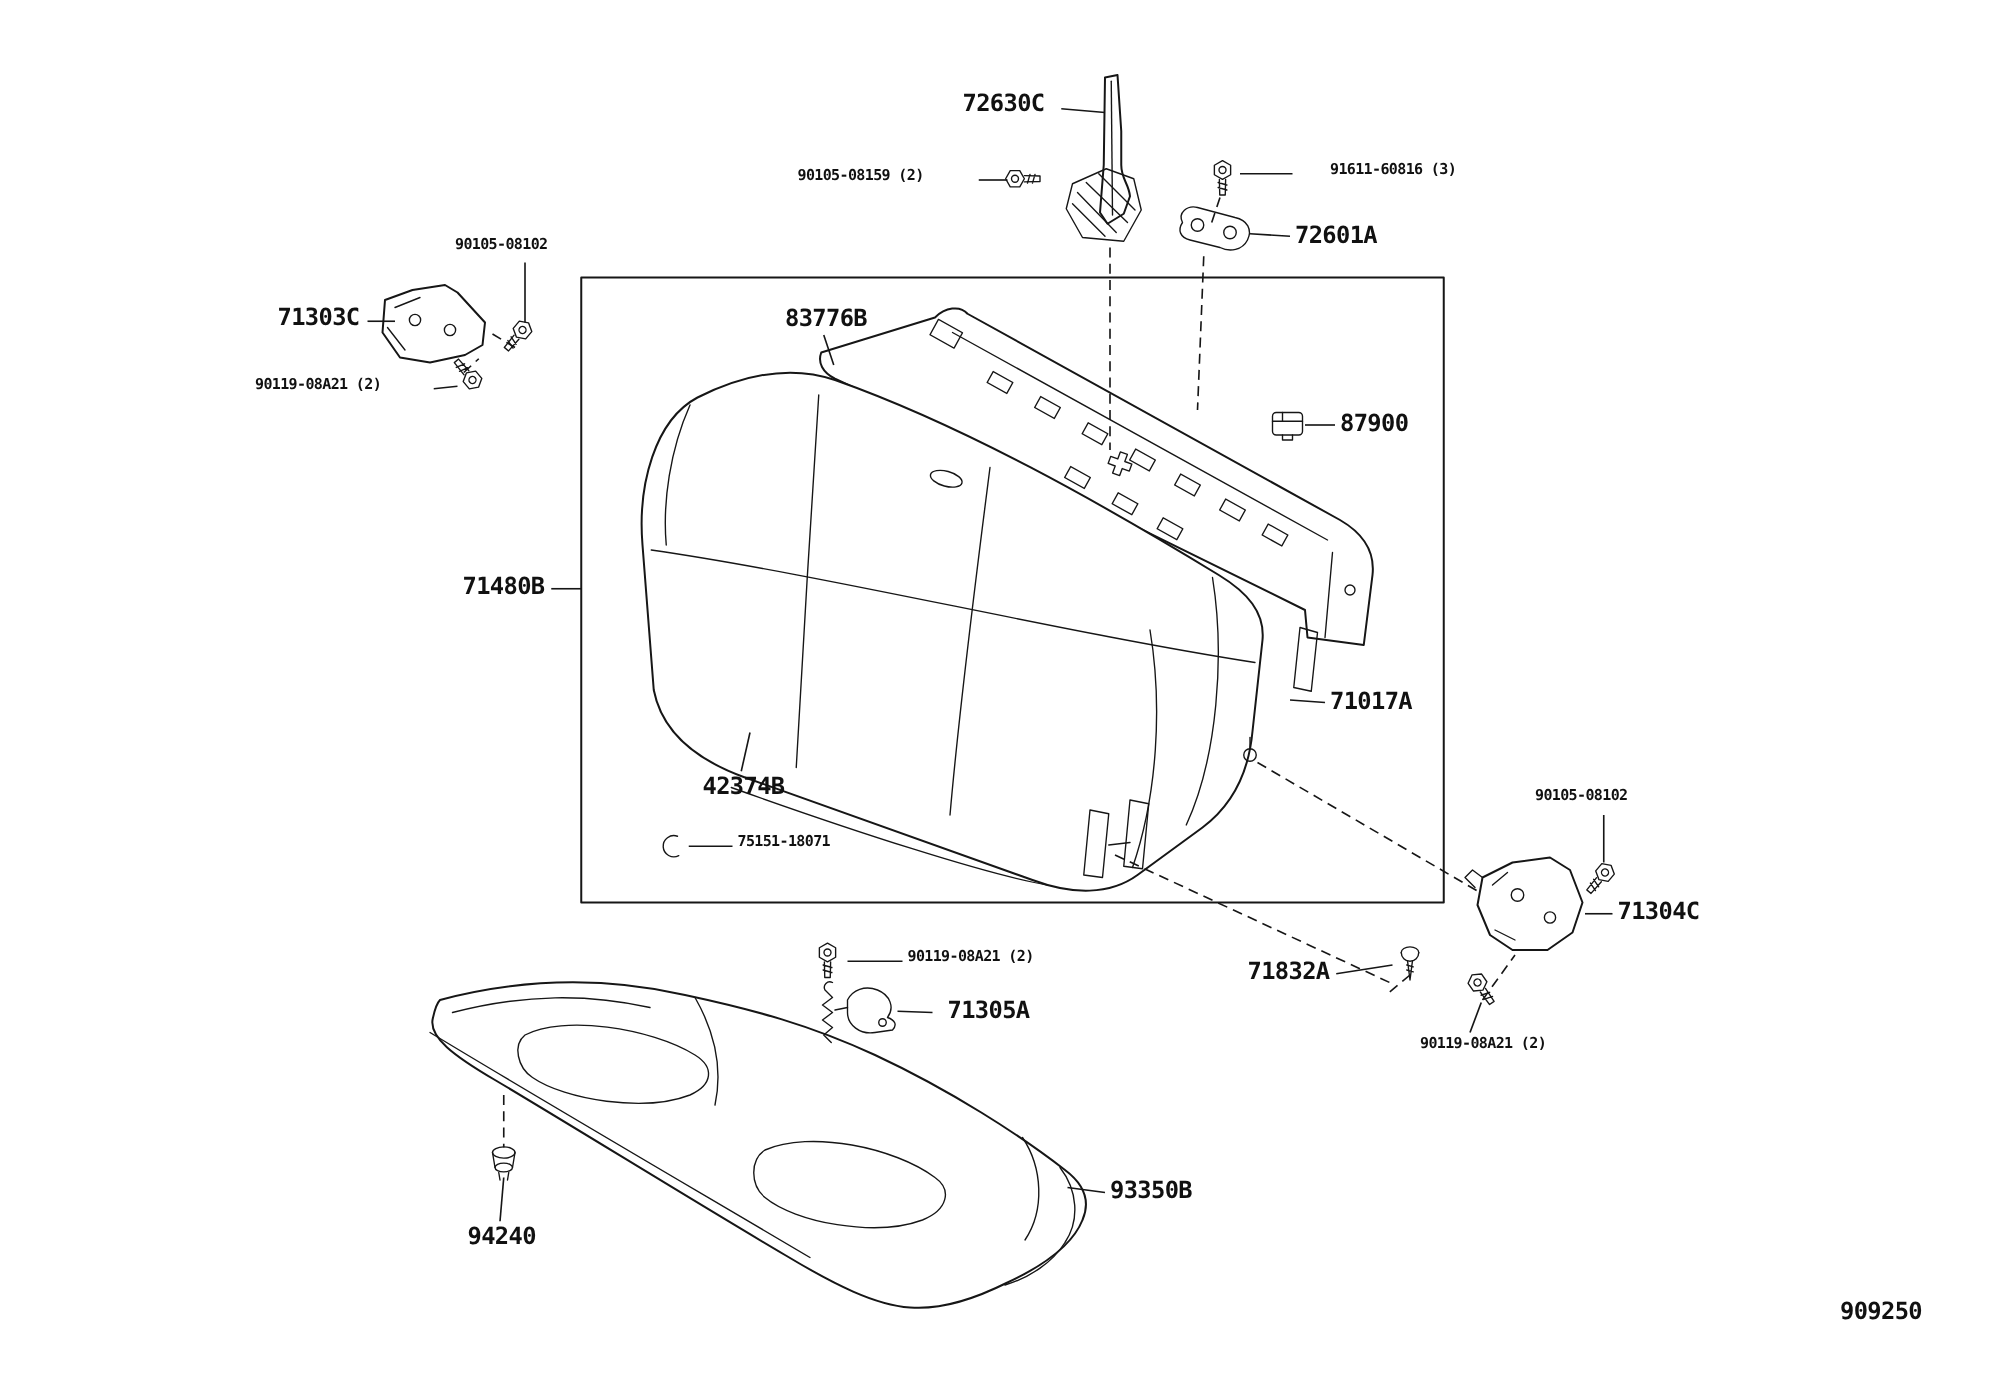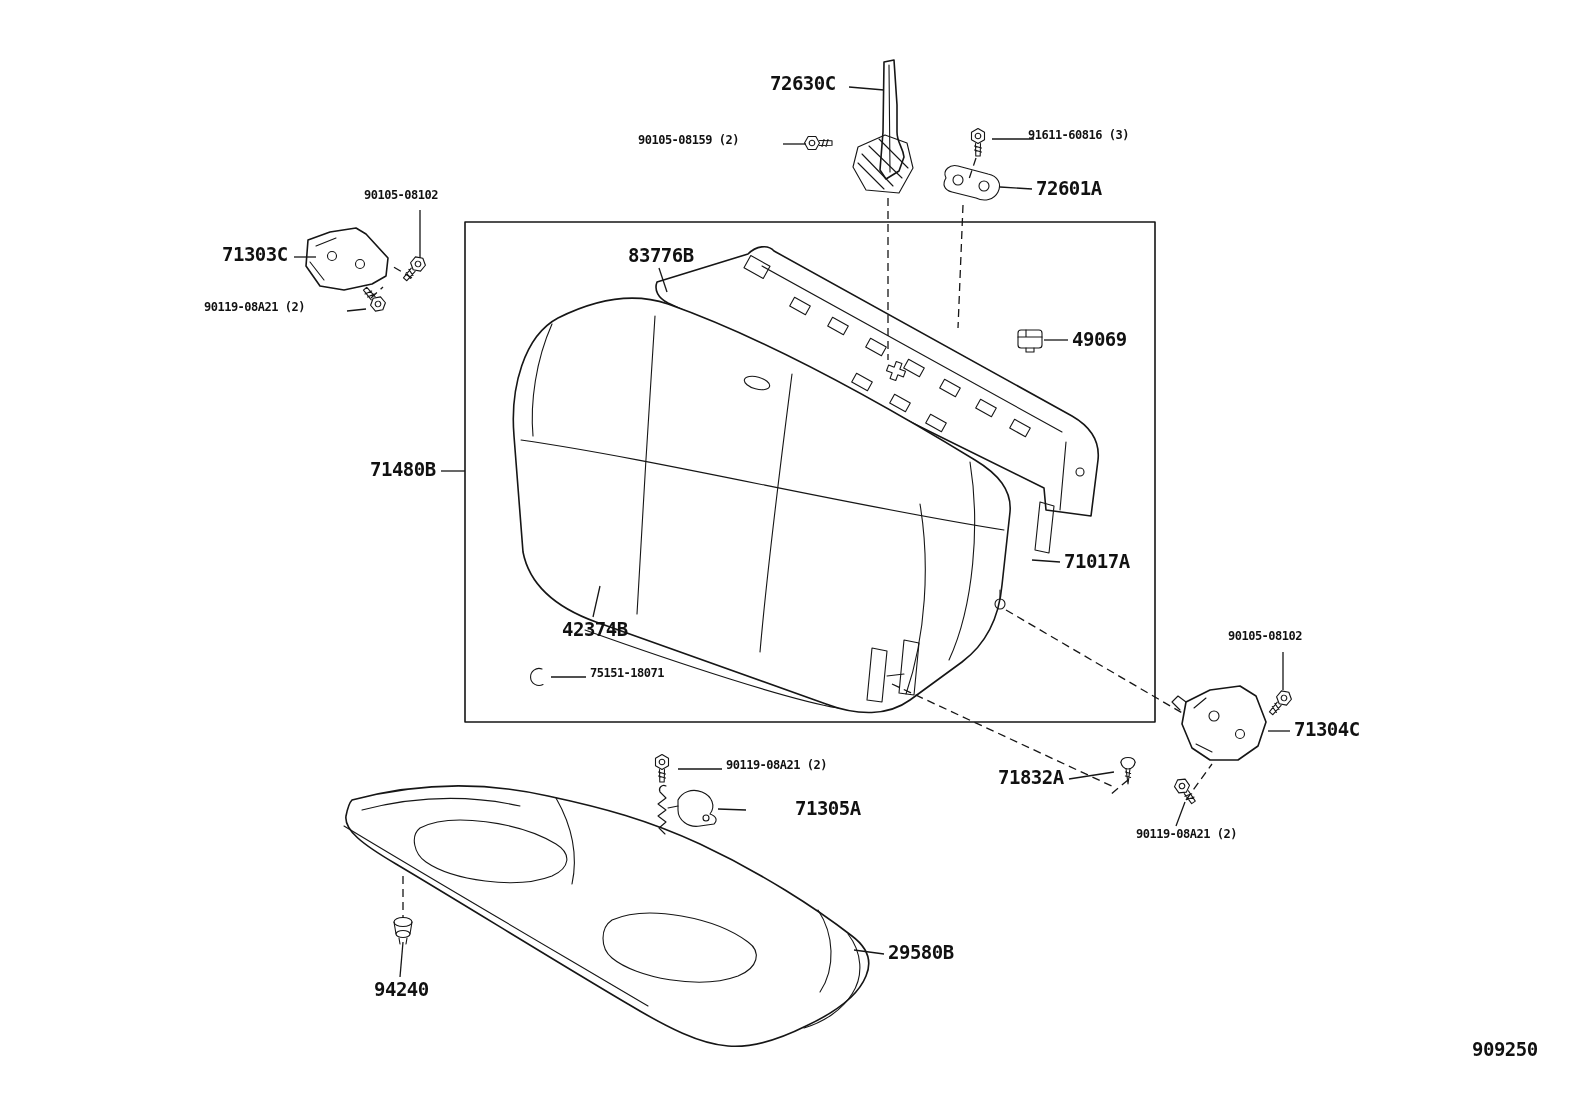--- a/index.html
+++ b/index.html
@@ -195,35 +195,35 @@
     <path class="callout" d="M 722 769 L 678 769"></path>
     <path class="callout" d="M 746 810 L 718 809"></path>
     <path class="callout" d="M 1176 826 L 1185 802"></path>
     <path class="callout" d="M 400 977 L 403 942"></path>
     <path class="callout" d="M 884 954 L 854 950"></path>
   </g>
 </svg>
 
 <div class="lbl" style="left:770px;top:74px">72630C</div>
 <div class="lbl sm" style="left:638px;top:134px">90105-08159 (2)</div>
-<div class="lbl sm" style="left:1028px;top:129px">91611-60816 (3)</div>
+<div class="lbl sm" style="left:1064px;top:129px">91611-60816 (3)</div>
 <div class="lbl" style="left:1036px;top:179px">72601A</div>
 <div class="lbl sm" style="left:364px;top:189px">90105-08102</div>
 <div class="lbl" style="left:222px;top:245px">71303C</div>
 <div class="lbl sm" style="left:204px;top:301px">90119-08A21 (2)</div>
 <div class="lbl" style="left:628px;top:246px">83776B</div>
-<div class="lbl" style="left:1072px;top:330px">49069</div>
+<div class="lbl" style="left:1072px;top:330px">87900</div>
 <div class="lbl" style="left:370px;top:460px">71480B</div>
 <div class="lbl" style="left:1064px;top:552px">71017A</div>
 <div class="lbl" style="left:562px;top:620px">42374B</div>
 <div class="lbl sm" style="left:590px;top:667px">75151-18071</div>
 <div class="lbl sm" style="left:1228px;top:630px">90105-08102</div>
 <div class="lbl" style="left:1294px;top:720px">71304C</div>
 <div class="lbl" style="left:998px;top:768px">71832A</div>
 <div class="lbl sm" style="left:726px;top:759px">90119-08A21 (2)</div>
-<div class="lbl" style="left:795px;top:799px">71305A</div>
+<div class="lbl" style="left:758px;top:799px">71305A</div>
 <div class="lbl sm" style="left:1136px;top:828px">90119-08A21 (2)</div>
 <div class="lbl" style="left:374px;top:980px">94240</div>
-<div class="lbl" style="left:888px;top:943px">29580B</div>
+<div class="lbl" style="left:888px;top:943px">93350B</div>
 
 <div class="lbl" style="left:1472px;top:1040px">909250</div>
 
 </div>
 
 </body></html>

